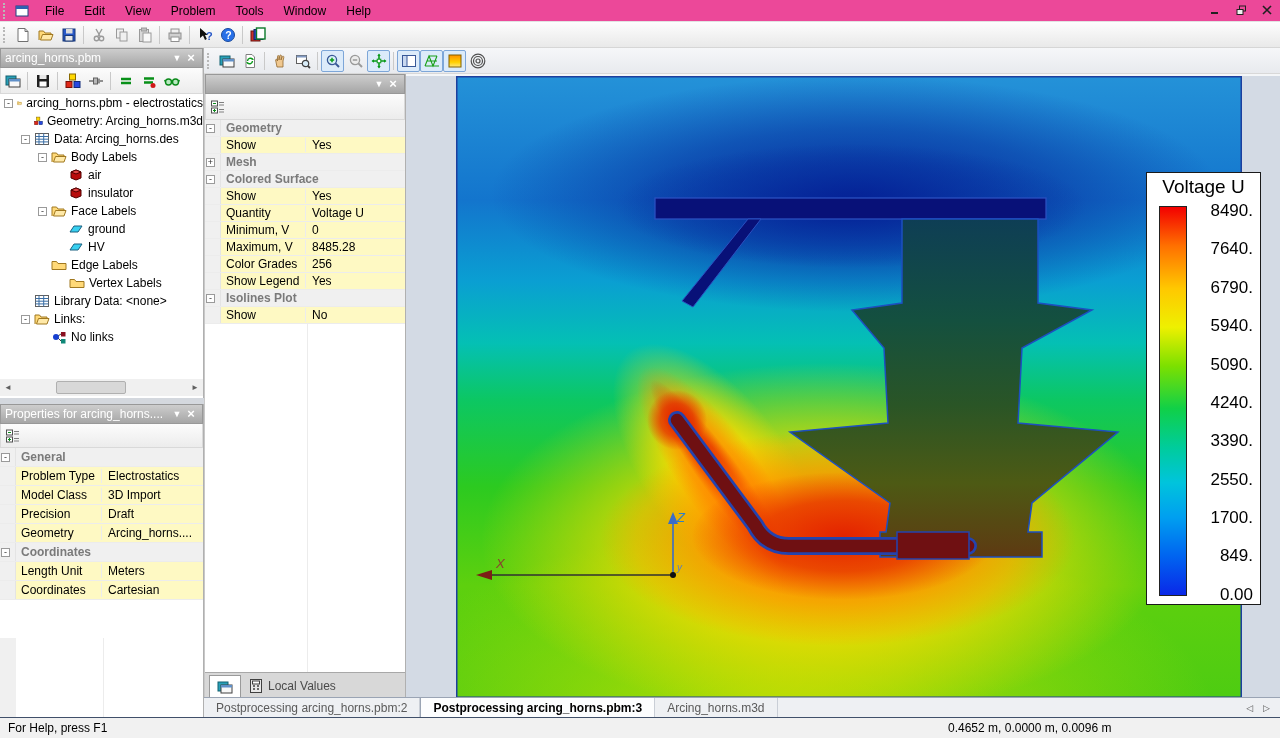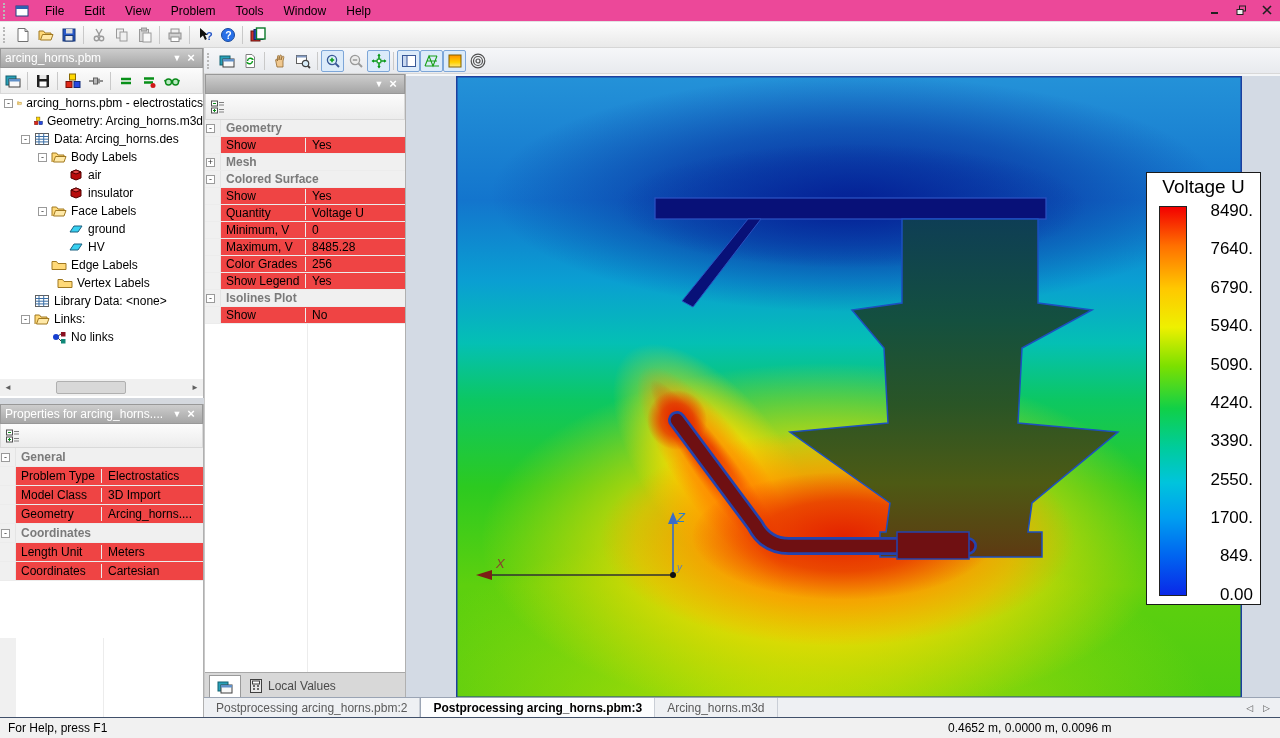--- a/index.html
+++ b/index.html
@@ -39,21 +39,21 @@
   .exp.noexp { visibility:hidden; }
   .hscroll { position:absolute; left:0; bottom:2px; height:17px; right:0; background:#f0f0f0; display:flex; align-items:center; }
   .sarrow { width:16px; text-align:center; font-size:8px; color:#606060; }
   .sthumb { width:70px; height:13px; background:#d8d8d8; border:1px solid #b0b0b0; border-radius:2px; margin-left:40px; }
 
   #splitter-h { left:0; top:398px; width:204px; height:6px; background:#d4d8de; }
 
   #props-panel { left:0; top:404px; width:204px; height:371px; background:#fff; border-right:1px solid #b0b0b0; }
 
   
-  .pgrid .prow { display:flex; align-items:center; border-bottom:1px solid #ececec; background:#ef4444; }
+  .pgrid .prow { display:flex; align-items:center; border-bottom:1px solid #ececec; background:#fef9c3; }
   .pgrid .gut { width:16px; align-self:stretch; background:#f0f0f0; border-right:1px solid #e4e4e4; display:flex; align-items:center; justify-content:center; flex:none; }
   .pgrid .pname { padding-left:5px; overflow:hidden; white-space:nowrap; border-right:1px solid #ececec; flex:none; }
   .pgrid .pval { padding-left:6px; overflow:hidden; white-space:nowrap; flex:1; }
   .pgrid .prow.group { background:#f0f0f0; }
   .pgrid .prow.group .glabel { color:#7a7a7a; font-weight:bold; padding-left:5px; }
   #props-grid .prow { height:19px; }
   #props-grid .pname { width:86px; }
   #view-grid .prow { height:17px; }
   #view-grid .pname { width:85px; }
   .grid-divider { position:absolute; width:1px; background:#ececec; }
@@ -327,21 +327,21 @@
         </svg>
         <span class="tlabel">HV</span>
       </div>
     <div class="trow" style="padding-left:38px">
         <span class="exp noexp"></span>
         <svg class="ic" viewBox="0 0 16 16">
           <path d="M1 12.5 V4.5 h4.5 l1.5 2 H15 V12.5 Z" fill="#ffd978" stroke="#a07820"></path>
         </svg>
         <span class="tlabel">Edge Labels</span>
       </div>
-    <div class="trow" style="padding-left:44px">
+    <div class="trow" style="padding-left:56px">
         <span class="exp noexp"></span>
         <svg class="ic" viewBox="0 0 16 16">
           <path d="M1 12.5 V4.5 h4.5 l1.5 2 H15 V12.5 Z" fill="#ffd978" stroke="#a07820"></path>
         </svg>
         <span class="tlabel">Vertex Labels</span>
       </div>
     <div class="trow" style="padding-left:21px">
         <span class="exp noexp"></span>
         <svg class="ic" viewBox="0 0 16 16">
           <rect x="1.5" y="2.5" width="13" height="11" fill="#fff" stroke="#606060"></rect>
@@ -402,20 +402,25 @@
       </div>
     <div class="prow">
         <span class="gut"></span>
         <span class="pname">Problem Type</span>
         <span class="pval">Electrostatics</span>
       </div>
     <div class="prow">
         <span class="gut"></span>
         <span class="pname">Model Class</span>
         <span class="pval">3D Import</span>
+      </div>
+    <div class="prow">
+        <span class="gut"></span>
+        <span class="pname">Precision</span>
+        <span class="pval">Draft</span>
       </div>
     <div class="prow">
         <span class="gut"></span>
         <span class="pname">Geometry</span>
         <span class="pval">Arcing_horns....</span>
       </div>
     <div class="prow group">
         <span class="gut">
           <span class="exp">-</span>
         </span>

